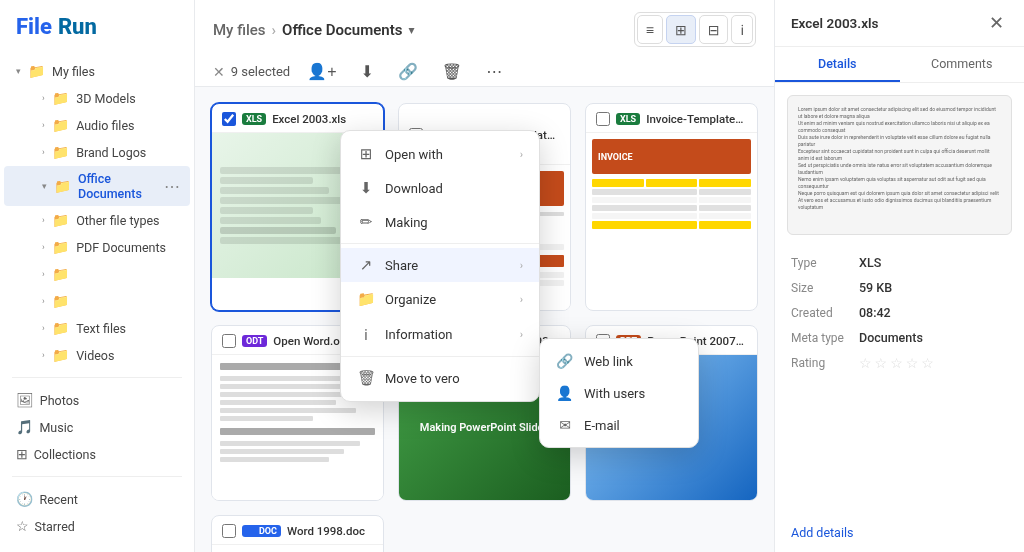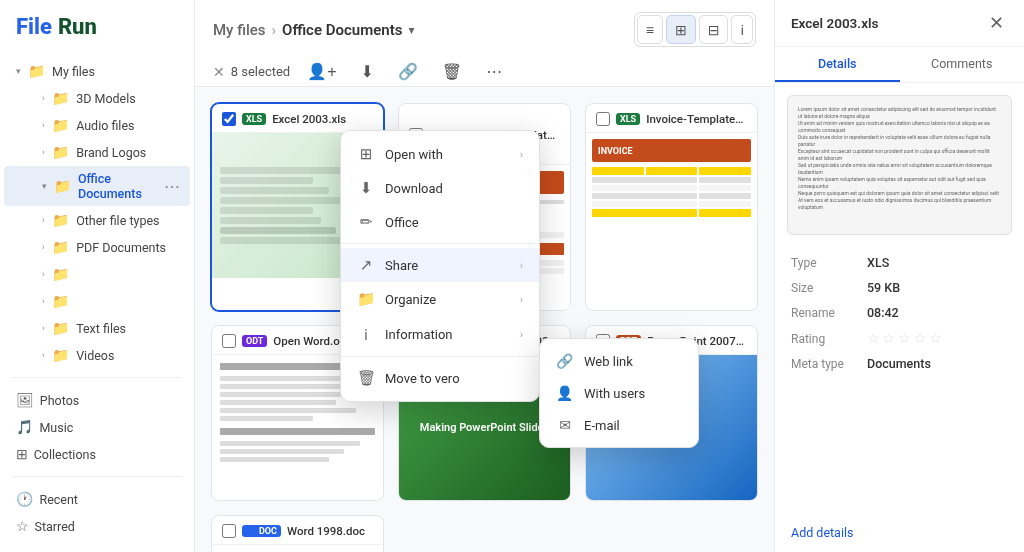--- a/index.html
+++ b/index.html
@@ -50,21 +50,21 @@
     .badge-doc { background: #2563eb; padding-left: 17px; }
     .file-name { font-size: 11.5px; font-weight: 500; color: #333; overflow: hidden; text-overflow: ellipsis; white-space: nowrap; flex: 1; }
     .file-preview { height: 145px; background: #f5f5f5; overflow: hidden; display: flex; align-items: center; justify-content: center; }
 
     
     .preview-excel { background: linear-gradient(135deg, #e8f5e9 0%, #c8e6c9 100%); width: 100%; height: 100%; display: flex; flex-direction: column; justify-content: center; padding: 8px; }
     .preview-lines { display: flex; flex-direction: column; gap: 3px; }
     .preview-line { height: 7px; background: rgba(0,0,0,0.1); border-radius: 2px; }
     .preview-line.short { width: 60%; }
     .preview-invoice { background: #fff; width: 100%; height: 100%; padding: 6px; display: flex; flex-direction: column; gap: 2px; overflow: hidden; }
-    .inv-header { background: #c44b1b; height: 23px; border-radius: 2px; display: flex; align-items: center; padding: 0 6px; }
+    .inv-header { background: #c44b1b; height: 35px; border-radius: 2px; display: flex; align-items: center; padding: 0 6px; }
     .inv-header span { color: #fff; font-size: 9px; font-weight: 700; }
     .inv-body { display: flex; flex-direction: column; gap: 2px; flex: 1; }
     .inv-row { display: flex; gap: 2px; }
     .inv-cell { height: 6px; border-radius: 1px; background: #f0f0f0; }
     .preview-ppt-green { background: linear-gradient(135deg, #43a047 0%, #1b5e20 100%); width: 100%; height: 100%; display: flex; align-items: center; justify-content: center; }
     .preview-ppt-text { color: #fff; font-size: 11px; font-weight: 600; text-align: center; padding: 10px; }
     .preview-ppt-blue { background: linear-gradient(135deg, #90caf9 0%, #1565c0 100%); width: 100%; height: 100%; }
     .preview-word { background: #fff; width: 100%; height: 100%; padding: 8px; }
     .preview-word-lines { display: flex; flex-direction: column; gap: 3px; }
     .preview-word-line { height: 5px; background: #ddd; border-radius: 1px; }
@@ -84,40 +84,40 @@
     .right-panel { width: 250px; background: #fff; border-left: 1px solid #e8eaed; display: flex; flex-direction: column; flex-shrink: 0; }
     .right-panel-header { padding: 12px 16px; display: flex; align-items: center; justify-content: space-between; border-bottom: 1px solid #eee; }
     .right-panel-title { font-size: 13.5px; font-weight: 600; color: #333; }
     .close-btn { background: none; border: none; cursor: pointer; color: #666; font-size: 18px; padding: 0 4px; }
     .panel-tabs { display: flex; border-bottom: 1px solid #eee; }
     .panel-tab { flex: 1; text-align: center; padding: 9px 4px; cursor: pointer; font-size: 12.5px; color: #666; border-bottom: 2px solid transparent; }
     .panel-tab.active { color: #1a56db; border-bottom-color: #1a56db; font-weight: 500; }
     .panel-preview { margin: 12px; border-radius: 6px; overflow: hidden; border: 1px solid #e0e0e0; height: 140px; background: #f5f5f5; display: flex; align-items: center; justify-content: center; }
     .panel-preview-inner { width: 100%; height: 100%; padding: 6px; overflow: hidden; font-size: 5px; color: #888; line-height: 1.3; }
     .panel-details { padding: 8px 16px; flex: 1; overflow-y: auto; }
-    .detail-row { display: flex; align-items: flex-end; margin-bottom: 10px; gap: 16px; }
+    .detail-row { display: flex; align-items: center; margin-bottom: 10px; gap: 8px; }
     .detail-label { color: #888; font-size: 12px; width: 60px; flex-shrink: 0; }
     .detail-value { font-size: 12.5px; color: #333; font-weight: 500; }
     .detail-value.link { color: #1a56db; cursor: pointer; }
     .rating-stars { display: flex; gap: 3px; }
     .star { font-size: 14px; color: #ddd; }
     .add-details-link { color: #1a56db; font-size: 12.5px; cursor: pointer; padding: 0 16px; margin-bottom: 12px; display: block; }
 
     input[type="checkbox"] { width: 14px; height: 14px; accent-color: #1a56db; }
     .indent2 { padding-left: 38px; }
   </style>
 </head>
 <body>
 
 <div class="app">
 
   <nav class="sidebar">
     <div class="sidebar-logo">
       <span style="font-size:22px; font-weight:800; color:#2563eb;">File</span>
-        <span style="font-size:22px; font-weight:800; color:#14532d;">Run</span>
+        <span style="font-size:22px; font-weight:800; color:#0369a1;">Run</span>
     </div>
     <div class="sidebar-section">
       <div class="sidebar-item">
         <span class="chevron">▾</span>
         <span class="icon">📁</span>
         <span class="item-label">My files</span>
       </div>
       <div class="sidebar-item indent2">
         <span class="chevron">›</span>
         <span class="icon">📁</span>
@@ -210,21 +210,21 @@
           <button class="view-btn">≡</button>
           <button class="view-btn active">⊞</button>
           <button class="view-btn">⊟</button>
           <button class="view-btn">ℹ</button>
         </div>
       </div>
       <div class="toolbar">
         <div class="toolbar-left">
           <div class="selected-info">
             <span class="close-sel">✕</span>
-            <span>8 selected</span>
+            <span>9 selected</span>
           </div>
           <button class="toolbar-btn">👤+</button>
           <button class="toolbar-btn">⬇</button>
           <button class="toolbar-btn">🔗</button>
           <button class="toolbar-btn">🗑</button>
           <button class="toolbar-btn">⋯</button>
         </div>
       </div>
     </div>
 
@@ -408,21 +408,21 @@
         <span class="cm-icon">⊞</span>
         <span class="cm-label">Open with</span>
         <span class="cm-arrow">›</span>
       </div>
       <div class="context-menu-item">
         <span class="cm-icon">⬇</span>
         <span class="cm-label">Download</span>
       </div>
       <div class="context-menu-item">
         <span class="cm-icon">✏</span>
-        <span class="cm-label">Office</span>
+        <span class="cm-label">Making</span>
       </div>
       <hr class="context-menu-divider">
       <div class="context-menu-item highlighted" style="position:relative;">
         <span class="cm-icon">↗</span>
         <span class="cm-label">Share</span>
         <span class="cm-arrow">›</span>
 
         <div class="submenu">
           <div class="submenu-item">
             <span class="sm-icon">🔗</span>
@@ -483,33 +483,33 @@
     <div class="panel-details">
       <div class="detail-row">
         <span class="detail-label">Type</span>
         <span class="detail-value">XLS</span>
       </div>
       <div class="detail-row">
         <span class="detail-label">Size</span>
         <span class="detail-value">59 KB</span>
       </div>
       <div class="detail-row">
-        <span class="detail-label">Rename</span>
+        <span class="detail-label">Created</span>
         <span class="detail-value">08:42</span>
+      </div>
+      <div class="detail-row">
+        <span class="detail-label">Meta type</span>
+        <span class="detail-value">Documents</span>
       </div>
       <div class="detail-row">
         <span class="detail-label">Rating</span>
         <div class="rating-stars">
           <span class="star">☆</span>
           <span class="star">☆</span>
           <span class="star">☆</span>
           <span class="star">☆</span>
           <span class="star">☆</span>
         </div>
       </div>
-      <div class="detail-row">
-        <span class="detail-label">Meta type</span>
-        <span class="detail-value">Documents</span>
-      </div>
     </div>
     <a class="add-details-link">Add details</a>
   </aside>
 </div>
 
 </body></html>

